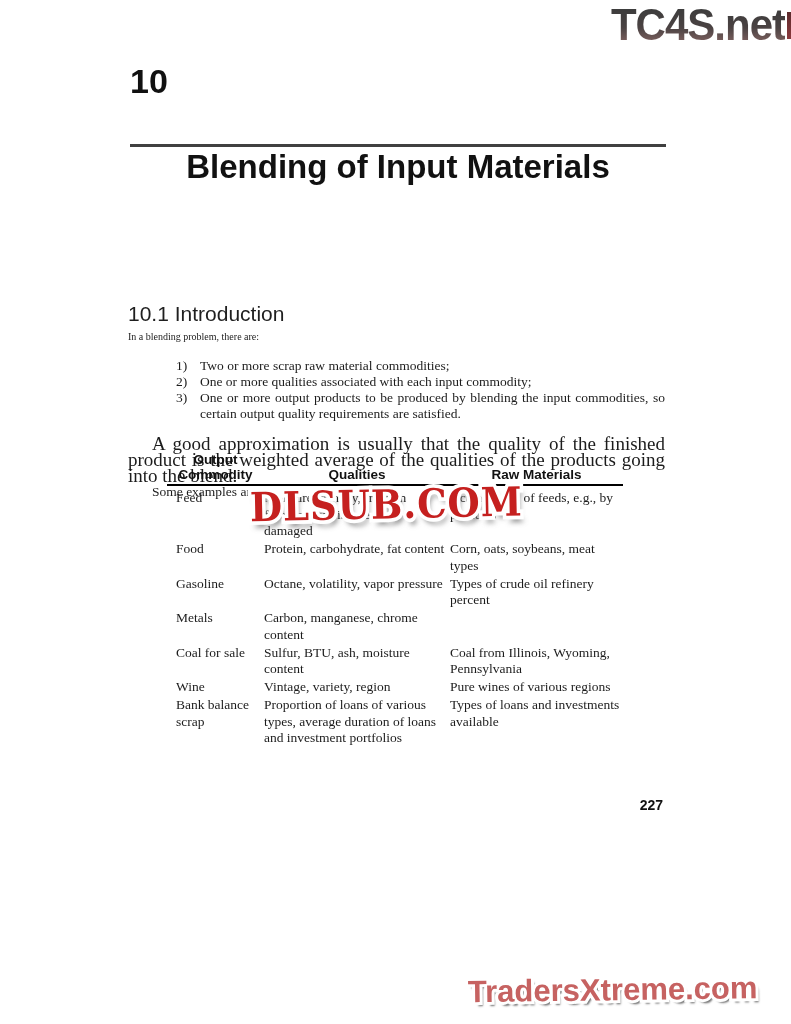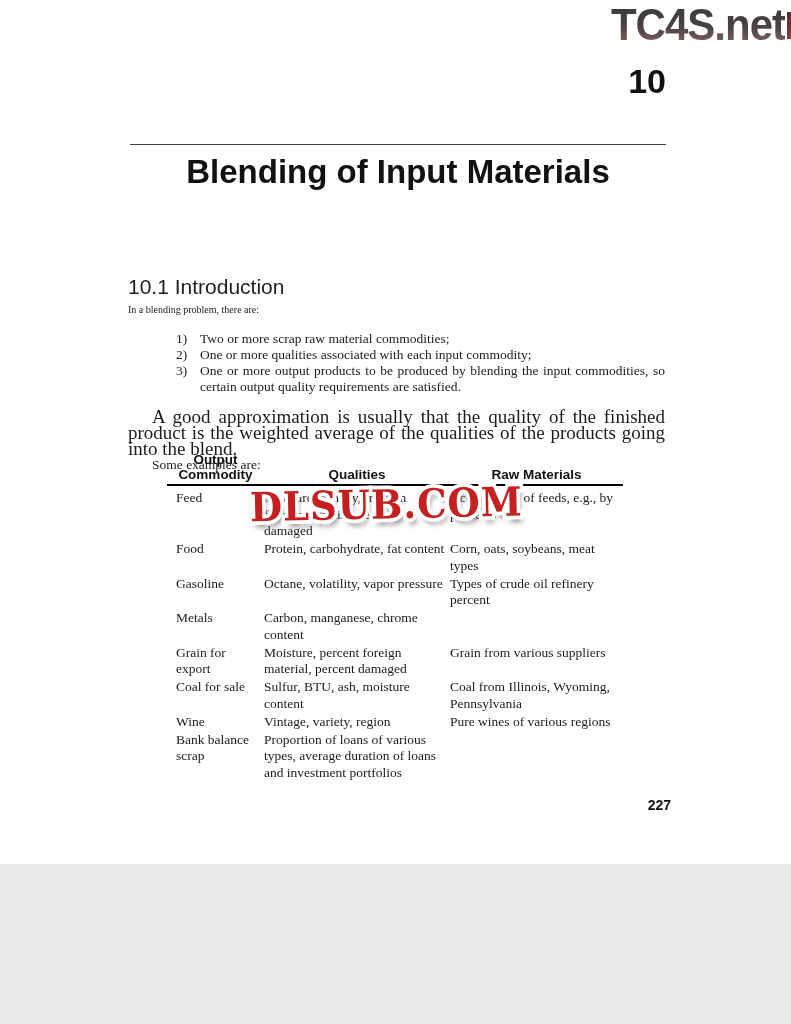--- a/index.html
+++ b/index.html
@@ -1,19 +1,19 @@
 <!DOCTYPE html>
 <html><head>
 <meta charset="utf-8">
 <style>
   * { margin:0; padding:0; box-sizing:border-box; }
   html,body { background:#e9e9e9; }
   .page {
     position:relative;
-    width:791px; height:864px;
+    width:791px; height:1024px;
     background:#ffffff;
     margin:0 auto;
     overflow:hidden;
     font-family:"Liberation Serif", serif;
     color:#1c1c1c;
   }
 
   
   .tc4s-logo {
     position:absolute; top:1px; right:6px;
@@ -26,37 +26,37 @@
   }
   .corner-mark {
     position:absolute; top:12px; right:0;
     width:4px; height:27px;
     background:linear-gradient(180deg,#5c2a2c,#8c3a3e);
   }
 
   
   .chapter-number {
     position:absolute; left:130px; top:62px; width:536px;
-    text-align:right;
+    text-align:left;
     font-family:"Liberation Sans", sans-serif;
     font-weight:bold; font-size:34px; color:#111;
   }
   .title-block {
     position:absolute; left:130px; top:144px; width:536px;
-    border-top:1px solid #404040; padding-top:8px;
+    border-top:3px solid #404040; padding-top:1px;
   }
   .chapter-title {
     text-align:center;
     font-family:"Liberation Sans", sans-serif;
     font-weight:bold; font-size:33px; color:#111;
     letter-spacing:0px;
   }
 
   
-  .content { position:absolute; left:128px; top:275px; width:537px; }
+  .content { position:absolute; left:128px; top:302px; width:537px; }
   .section-heading {
     font-family:"Liberation Sans", sans-serif;
     font-weight:normal; font-size:21px; color:#1f1f1f;
     margin-bottom:3px;
   }
   .body-text { font-size:10px; line-height:16px; color:#1c1c1c; }
   .num-list { margin:13px 0 0 48px; }
   .num-list .li { display:flex; line-height:16px; }
   .num-list .num { width:24px; flex:0 0 24px; font-size:13.5px; }
   .num-list .li-text { flex:1; font-size:13.5px; }
@@ -86,21 +86,21 @@
     margin-bottom:1.5px;
   }
   .tcell {
     font-size:13.5px; line-height:16.5px;
     white-space:pre-line; color:#1c1c1c;
   }
   .tcell.c1 { padding-left:9px; padding-right:6px; white-space:normal; }
 
   
   .page-number {
-    position:absolute; top:797px; right:120px;
+    position:absolute; top:797px; right:128px;
     font-family:"Liberation Sans", sans-serif;
     font-weight:bold; font-size:14px; color:#111;
   }
 
   
   .dlsub {
     position:absolute; left:250px; top:482px; width:300px; height:56px;
     transform:rotate(-1.2deg);
     z-index:5;
   }
@@ -201,42 +201,38 @@
         <div class="tcell">Octane, volatility, vapor pressure</div>
         <div class="tcell">Types of crude oil refinery
 percent</div>
       </div>
       <div class="trow">
         <div class="tcell c1">Metals</div>
         <div class="tcell">Carbon, manganese, chrome
 content</div>
       </div>
       <div class="trow">
-        <div class="tcell c1">Grain for export</div>
-        <div class="tcell">Moisture, percent foreign
-material, percent damaged</div>
-        <div class="tcell">Grain from various suppliers</div>
-      </div>
-      <div class="trow">
         <div class="tcell c1">Coal for sale</div>
         <div class="tcell">Sulfur, BTU, ash, moisture
 content</div>
         <div class="tcell">Coal from Illinois, Wyoming,
 Pennsylvania</div>
       </div>
       <div class="trow">
         <div class="tcell c1">Wine</div>
         <div class="tcell">Vintage, variety, region</div>
         <div class="tcell">Pure wines of various regions</div>
       </div>
       <div class="trow">
         <div class="tcell c1">Bank balance scrap</div>
         <div class="tcell">Proportion of loans of various
 types, average duration of loans
 and investment portfolios</div>
+        <div class="tcell">Types of loans and investments
+available</div>
       </div>
     </div>
   </div>
 
   <div class="dlsub">
     <span class="layer back">DLSUB.COM</span>
     <span class="layer front">DLSUB.COM</span>
   </div>
 
   <div class="page-number">227</div>

